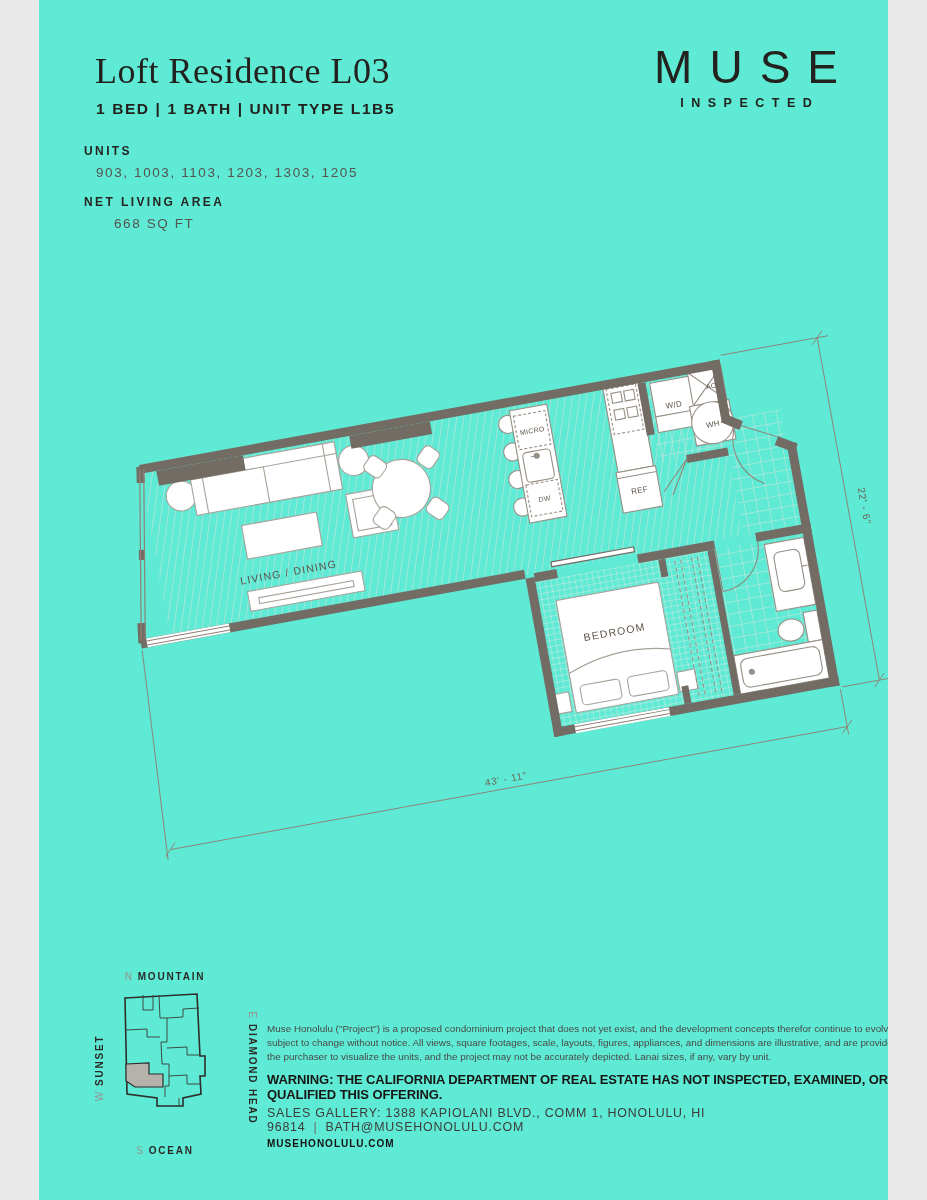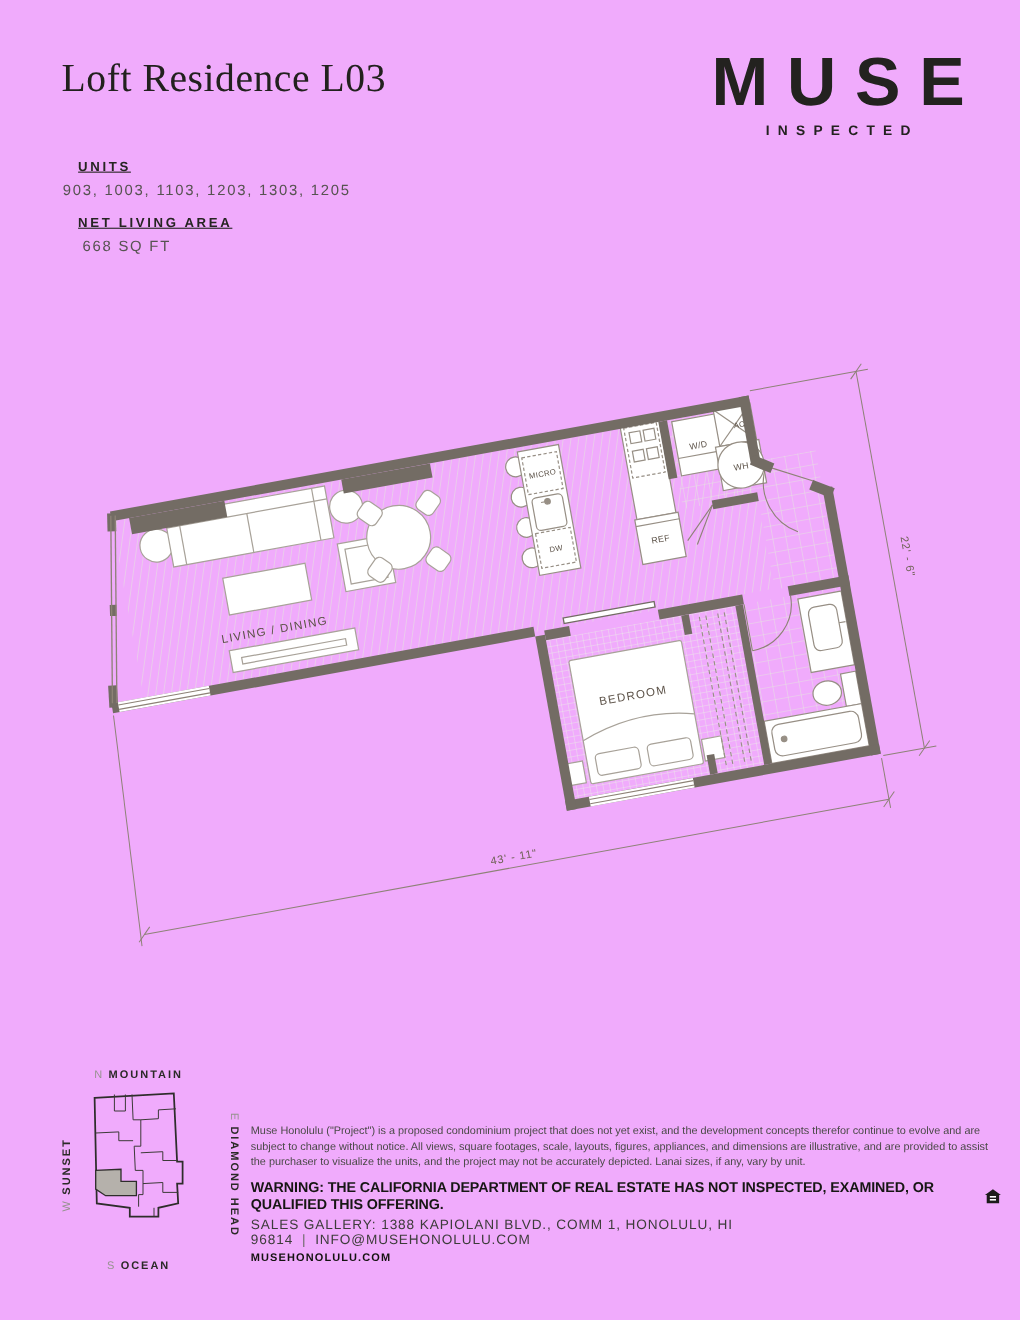--- a/index.html
+++ b/index.html
@@ -1,39 +1,39 @@
 <!DOCTYPE html>
 <html><head>
 <meta charset="utf-8">
 <style>
   html,body{margin:0;padding:0;background:#e8e8e8;}
   .sheet{
-    position:relative;width:927px;height:1200px;background:#f0abfc;
+    position:relative;width:849px;height:1200px;background:#5eead4;
     font-family:"Liberation Sans",sans-serif;overflow:hidden;margin:0 auto;
   }
   
   .title{
     position:absolute;left:56px;top:50px;
     font-family:"Liberation Serif",serif;font-size:36px;color:#22211e;letter-spacing:.5px;
   }
   .subtitle{
     position:absolute;left:57px;top:100px;
     font-size:15.5px;font-weight:bold;color:#22211e;letter-spacing:1.6px;
   }
   .spec-label{
-    position:absolute;left:71px;font-size:12px;font-weight:bold;color:#262522;letter-spacing:2.4px;text-decoration:underline;
+    position:absolute;left:45px;font-size:12px;font-weight:bold;color:#262522;letter-spacing:2.4px;
   }
   .spec-value{
     position:absolute;left:57px;font-size:13.5px;color:#565350;letter-spacing:1.6px;
   }
   .units-label{top:144px;} .units-value{top:165px;}
   .net-label{top:195px;}   .net-value{top:216px;margin-left:18px;}
   
   .brand{position:absolute;top:44px;right:50px;text-align:center;color:#23221f;}
-  .brand .muse{font-size:62px;font-weight:700;letter-spacing:17px;margin-right:-17px;line-height:1;}
+  .brand .muse{font-size:46px;font-weight:400;letter-spacing:17px;margin-right:-17px;line-height:1;}
   .brand .city{font-size:12.5px;font-weight:bold;letter-spacing:7.5px;margin-right:-7.5px;margin-top:6px;}
   
   svg{display:block;}
   svg text{font-family:"Liberation Sans",sans-serif;}
   .room-label{fill:#5c5248;font-size:10.5px;letter-spacing:1.2px;}
   .appl-label{fill:#5c5248;font-size:7px;letter-spacing:.3px;}
   .dim-label{fill:#6e6154;font-size:10px;letter-spacing:.8px;}
   
   .kp-word{fill:#2b2a27;font-weight:bold;font-size:10px;letter-spacing:1.8px;}
   .kp-letter{fill:#96938f;font-size:10px;letter-spacing:1.8px;}
@@ -45,20 +45,21 @@
   .sales-line{margin-top:4px;font-size:12.4px;color:#3d3c3a;letter-spacing:.8px;}
   .sales-line .sep{margin:0 8px;color:#6b6966;}
   .site-line{margin-top:4px;font-size:10px;font-weight:bold;color:#141310;letter-spacing:1px;}
 </style>
 </head>
 <body>
 
 <div class="sheet">
 
   <div class="title">Loft Residence L03</div>
+  <div class="subtitle">1 BED | 1 BATH | UNIT TYPE L1B5</div>
   <div class="spec-label units-label">UNITS</div>
   <div class="spec-value units-value">903, 1003, 1103, 1203, 1303, 1205</div>
   <div class="spec-label net-label">NET LIVING AREA</div>
   <div class="spec-value net-value">668 SQ FT</div>
 
   <div class="brand">
     <div class="muse">MUSE</div>
     <div class="city">INSPECTED</div>
   </div>
 
@@ -268,18 +269,18 @@
     <div class="disclaimer">Muse Honolulu ("Project") is a proposed condominium project that does not yet exist, and the development concepts therefor continue to evolve and are subject to change without notice. All views, square footages, scale, layouts, figures, appliances, and dimensions are illustrative, and are provided to assist the purchaser to visualize the units, and the project may not be accurately depicted. Lanai sizes, if any, vary by unit.</div>
     <div class="warning">
       <span>WARNING: THE CALIFORNIA DEPARTMENT OF REAL ESTATE HAS NOT INSPECTED, EXAMINED, OR QUALIFIED THIS OFFERING.</span>
       <svg width="19" height="17" viewBox="0 0 19 17">
         <path d="M9.5 0.5 L18.5 7 L16.5 7 L16.5 16.5 L2.5 16.5 L2.5 7 L0.5 7 Z" fill="#1c1b1a"></path>
         <rect x="6" y="8.2" width="7" height="1.8" fill="#ffffff"></rect>
         <rect x="6" y="11.6" width="7" height="1.8" fill="#ffffff"></rect>
       </svg>
     </div>
     <div class="sales-line">
-      <span>SALES GALLERY: 1388 KAPIOLANI BLVD., COMM 1, HONOLULU, HI 96814</span><span class="sep">|</span><span>INFO@MUSEHONOLULU.COM</span>
+      <span>SALES GALLERY: 1388 KAPIOLANI BLVD., COMM 1, HONOLULU, HI 96814</span><span class="sep">|</span><span>BATH@MUSEHONOLULU.COM</span>
     </div>
     <div class="site-line">MUSEHONOLULU.COM</div>
   </div>
 
 </div>
 
 </body></html>

